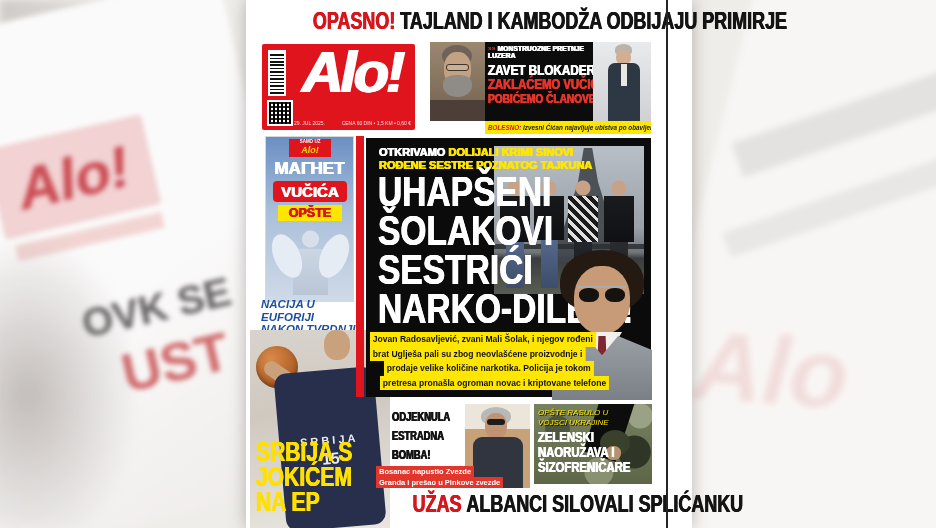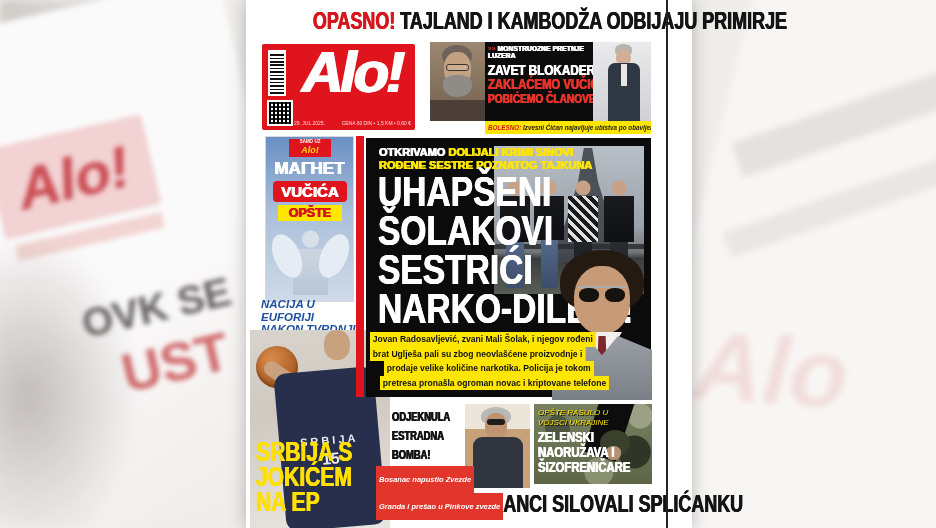--- a/index.html
+++ b/index.html
@@ -162,21 +162,21 @@
 
   
   .es-headline{position:absolute;left:146px;top:408px;color:#141414;font-size:12px;line-height:19px;z-index:2;}
   .es-photo{position:absolute;left:219px;top:404px;width:65px;height:84px;overflow:hidden;
     background:linear-gradient(180deg,#ece6da 0 30%,#c7a279 30% 100%);}
   .es-hair{position:absolute;left:16px;top:3px;width:30px;height:18px;background:#b8b8b6;border-radius:50% 50% 40% 40%;}
   .es-face{position:absolute;left:20px;top:9px;width:22px;height:26px;background:#c09472;border-radius:45%;}
   .es-glasses{position:absolute;left:22px;top:15px;width:18px;height:6px;background:#1c1c1c;border-radius:3px;}
   .es-polo{position:absolute;left:8px;top:33px;width:50px;height:51px;background:#30353f;border-radius:9px 9px 0 0;}
   .es-caption{position:absolute;left:130px;top:466px;width:150px;z-index:3;font-size:7.5px;line-height:11px;}
-  .es-caption .cl{display:inline-block;background:#e2362c;color:#fff;font-weight:700;font-style:italic;padding:8px 3px;white-space:nowrap;}
+  .es-caption .cl{display:inline-block;background:#e2362c;color:#fff;font-weight:700;padding:0 3px;white-space:nowrap;}
 
   
   .uk-box{position:absolute;left:288px;top:404px;width:118px;height:80px;overflow:hidden;
     background:
       radial-gradient(circle at 20% 30%,#4c5540 12px,rgba(0,0,0,0) 13px),
       radial-gradient(circle at 85% 60%,#2f3627 16px,rgba(0,0,0,0) 17px),
       radial-gradient(circle at 55% 85%,#8a9170 14px,rgba(0,0,0,0) 15px),
       radial-gradient(circle at 90% 15%,#9aa184 12px,rgba(0,0,0,0) 13px),
       linear-gradient(#77805f,#5d6647);}
   .uk-flag{position:absolute;left:58px;top:-8px;width:34px;height:62px;background:#0d0d0d;transform:rotate(18deg);}

